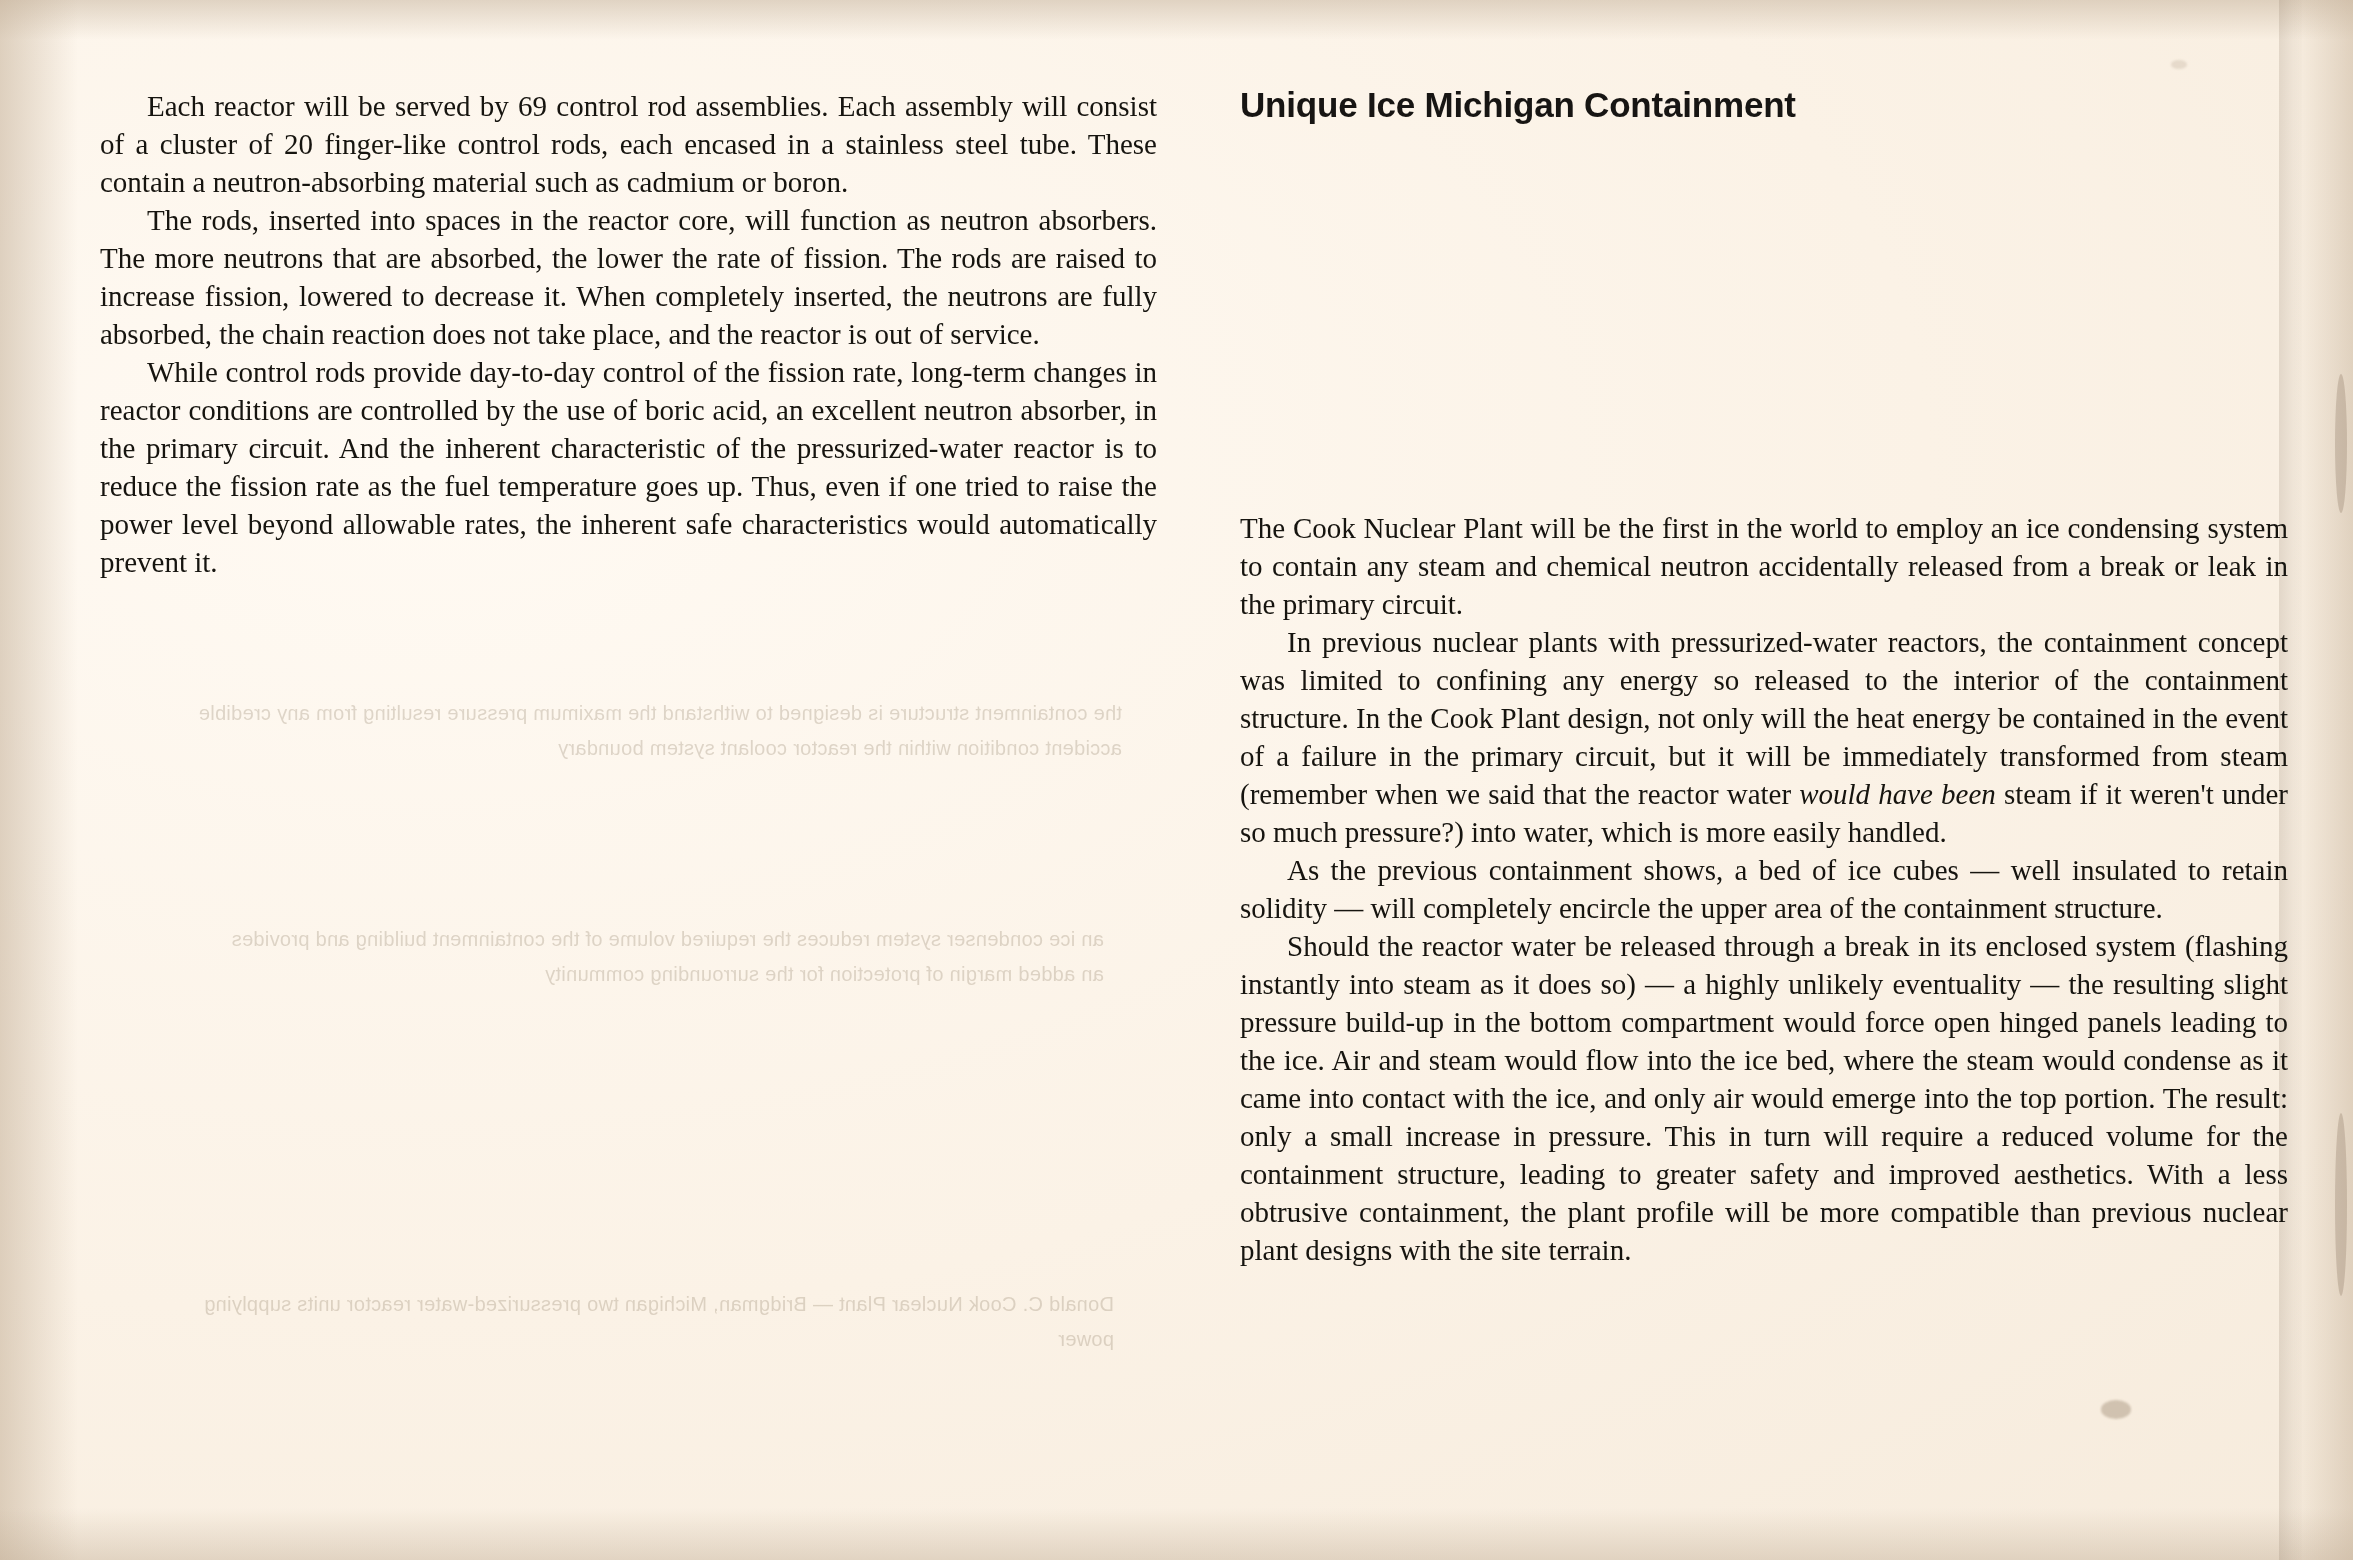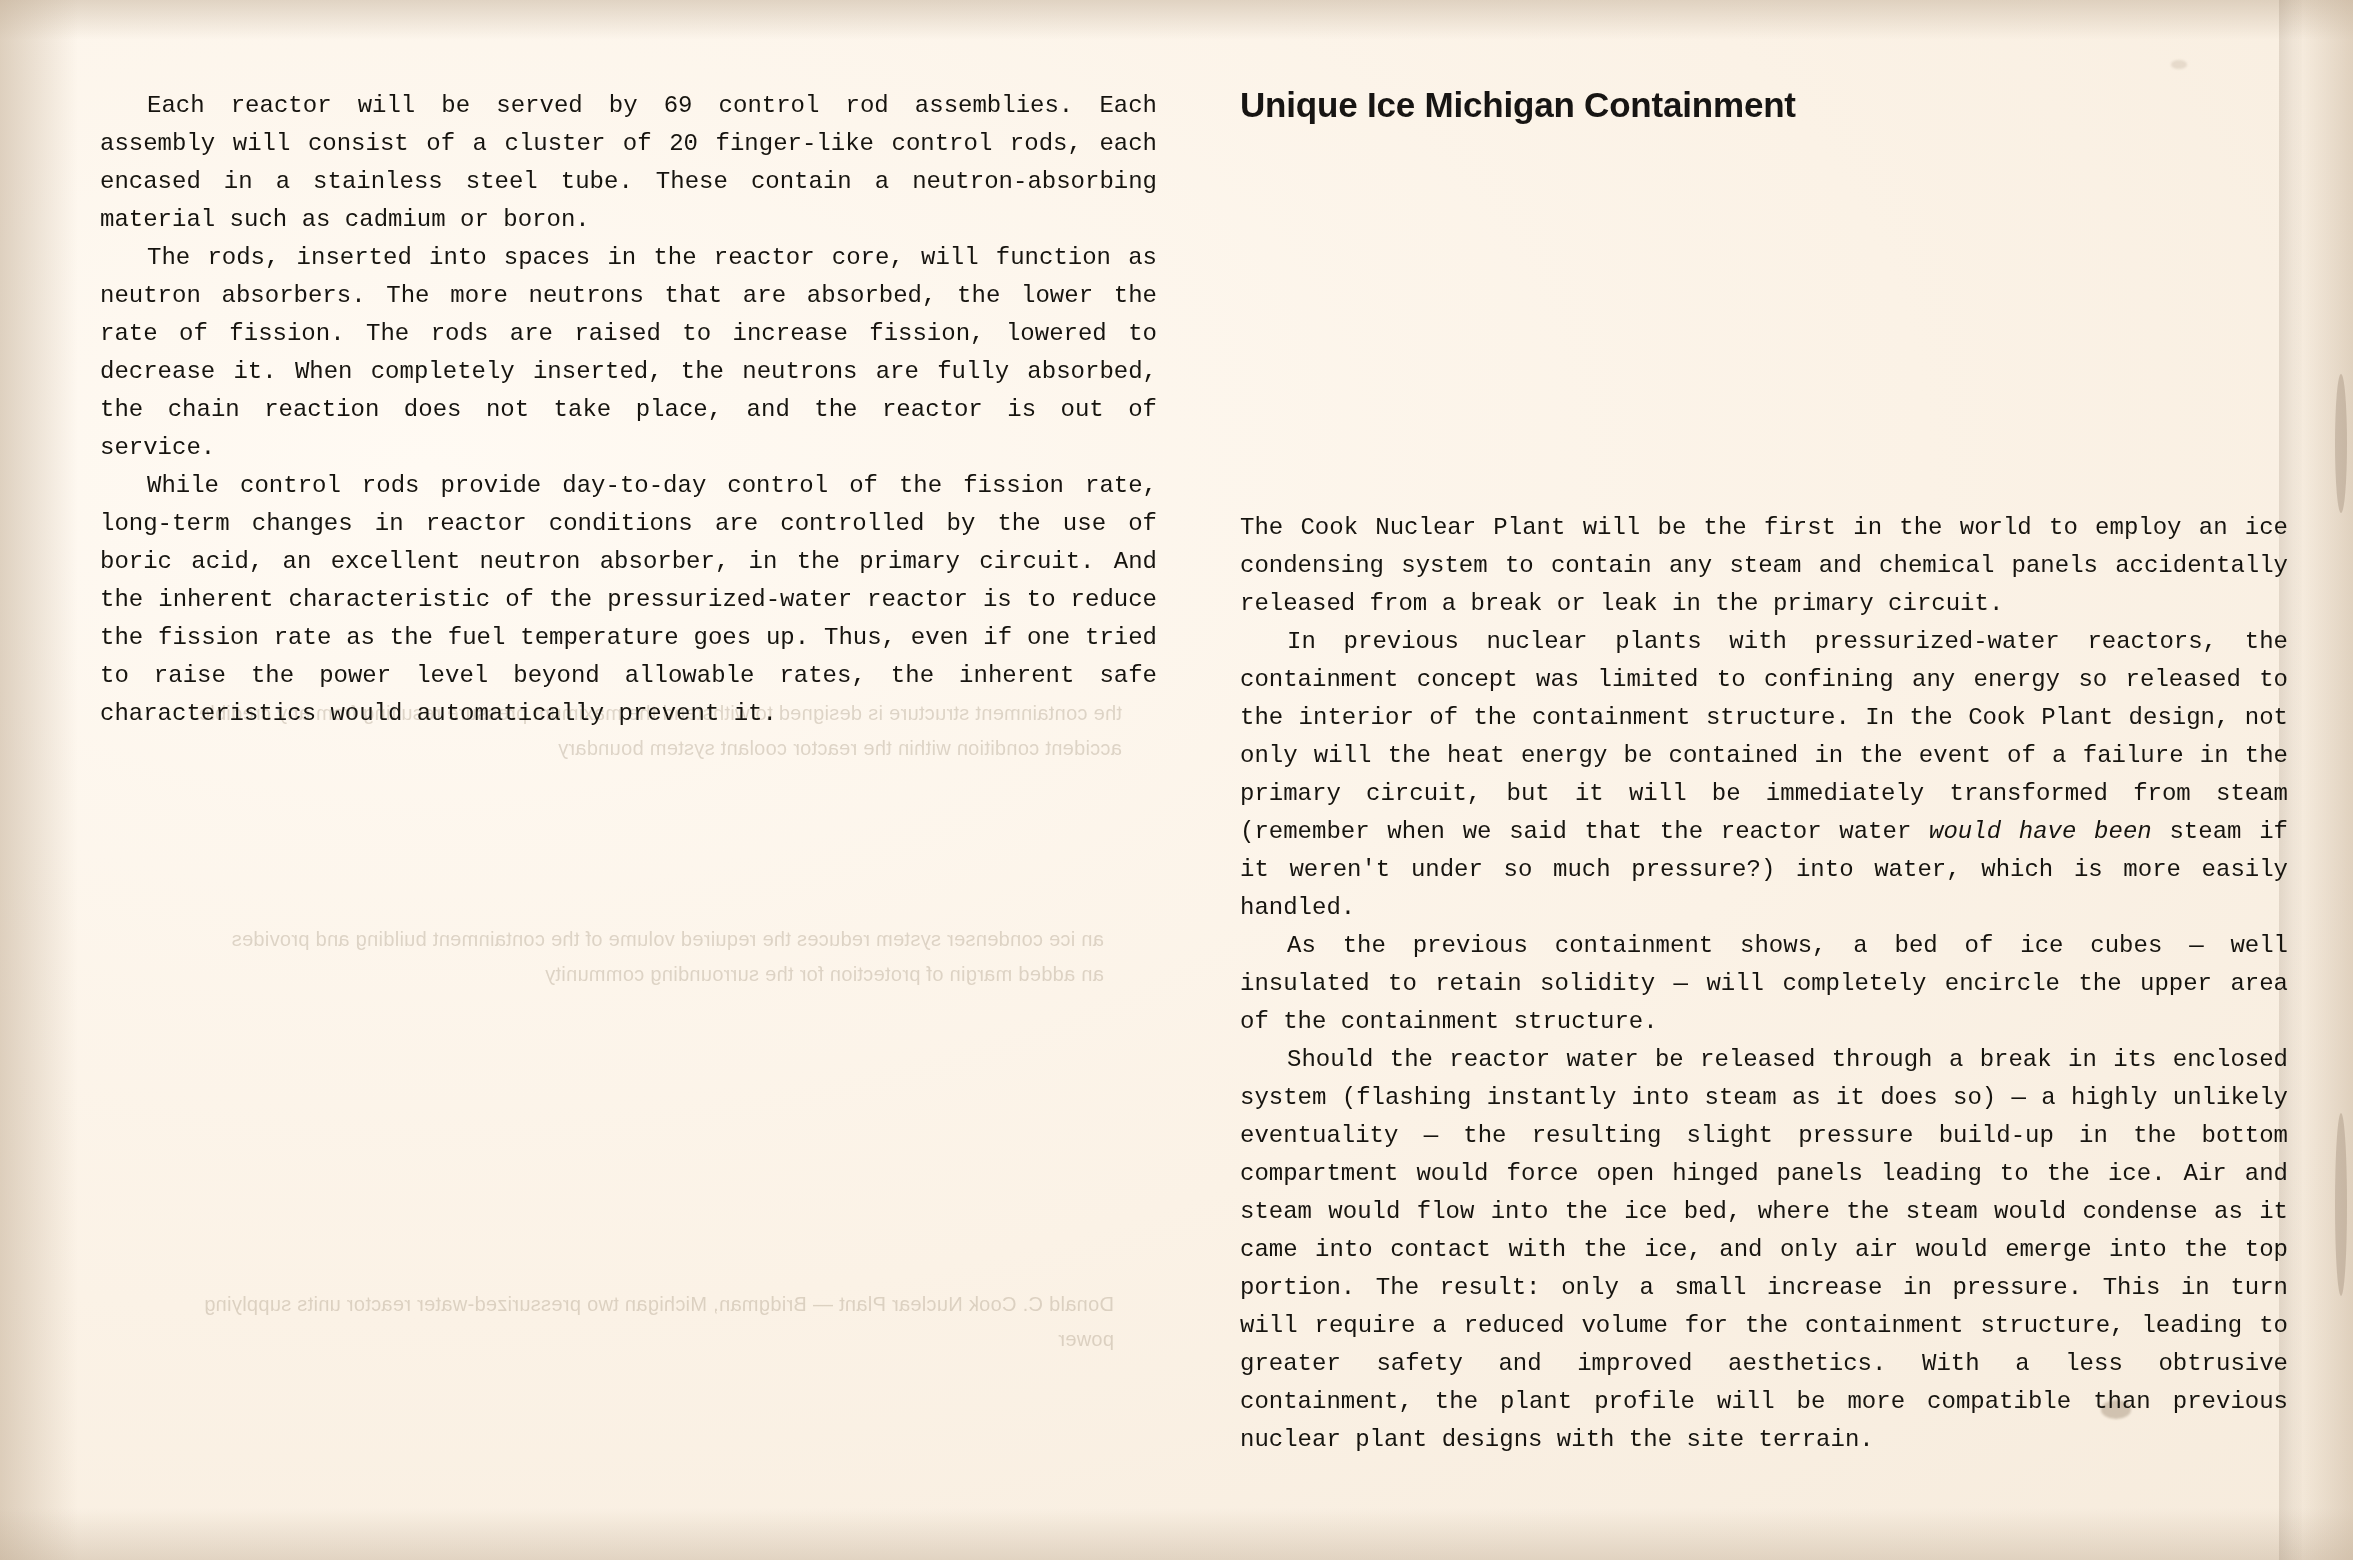--- a/index.html
+++ b/index.html
@@ -94,25 +94,25 @@
     left: 1240px;
     top: 85px;
     font-size: 35px;
     font-weight: bold;
     color: #171513;
     letter-spacing: -0.2px;
     font-family: "Liberation Sans", sans-serif;
   }
 
   .body-text {
-    font-size: 24px;
+    font-size: 29px;
     line-height: 38px;
     color: #16140f;
     text-align: justify;
-    font-family: Liberation Mono, monospace;
+    font-family: Liberation Serif, serif;
   }
 
   p.para {
     margin: 0;
     text-indent: 47px;
     text-align: justify;
   }
   p.para.noindent {
     text-indent: 0;
   }
@@ -167,20 +167,20 @@
 
   <div class="left-block body-text">
     <p class="para">Each reactor will be served by 69 control rod assemblies. Each assembly will consist of a cluster of 20 finger-like control rods, each encased in a stainless steel tube. These contain a neutron-absorbing material such as cadmium or boron.</p>
     <p class="para">The rods, inserted into spaces in the reactor core, will function as neutron absorbers. The more neutrons that are absorbed, the lower the rate of fission. The rods are raised to increase fission, lowered to decrease it. When completely inserted, the neutrons are fully absorbed, the chain reaction does not take place, and the reactor is out of service.</p>
     <p class="para">While control rods provide day-to-day control of the fission rate, long-term changes in reactor conditions are controlled by the use of boric acid, an excellent neutron absorber, in the primary circuit. And the inherent characteristic of the pressurized-water reactor is to reduce the fission rate as the fuel temperature goes up. Thus, even if one tried to raise the power level beyond allowable rates, the inherent safe characteristics would automatically prevent it.</p>
   </div>
 
   <div class="heading">Unique Ice Michigan Containment</div>
 
   <div class="right-block body-text">
-    <p class="para noindent">The Cook Nuclear Plant will be the first in the world to employ an ice condensing system to contain any steam and chemical panels accidentally released from a break or leak in the primary circuit.</p>
+    <p class="para noindent">The Cook Nuclear Plant will be the first in the world to employ an ice condensing system to contain any steam and chemical neutron accidentally released from a break or leak in the primary circuit.</p>
     <p class="para" id="para-italic">In previous nuclear plants with pressurized-water reactors, the containment concept was limited to confining any energy so released to the interior of the containment structure. In the Cook Plant design, not only will the heat energy be contained in the event of a failure in the primary circuit, but it will be immediately transformed from steam (remember when we said that the reactor water <em>would have been</em> steam if it weren't under so much pressure?) into water, which is more easily handled.</p>
     <p class="para">As the previous containment shows, a bed of ice cubes — well insulated to retain solidity — will completely encircle the upper area of the containment structure.</p>
     <p class="para">Should the reactor water be released through a break in its enclosed system (flashing instantly into steam as it does so) — a highly unlikely eventuality — the resulting slight pressure build-up in the bottom compartment would force open hinged panels leading to the ice. Air and steam would flow into the ice bed, where the steam would condense as it came into contact with the ice, and only air would emerge into the top portion. The result: only a small increase in pressure. This in turn will require a reduced volume for the containment structure, leading to greater safety and improved aesthetics. With a less obtrusive containment, the plant profile will be more compatible than previous nuclear plant designs with the site terrain.</p>
   </div>
 
 </div>
 
 
 </body></html>

